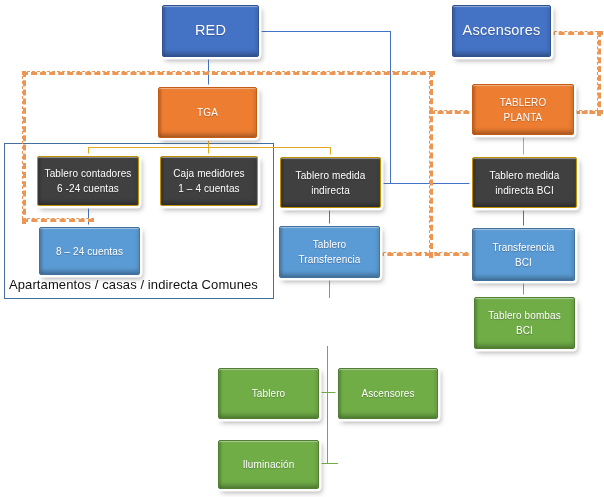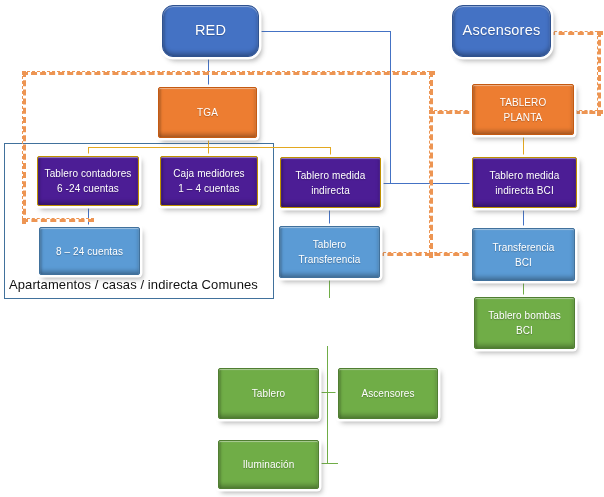--- a/index.html
+++ b/index.html
@@ -11,25 +11,25 @@
   .node{
     position:absolute;display:flex;flex-direction:column;align-items:center;justify-content:center;
     text-align:center;color:#fff;font-size:10px;line-height:1.5;letter-spacing:.1px;
     border-radius:2px;z-index:3;
     text-shadow:0 1px 1px rgba(0,0,0,.25);
     box-shadow:0 0 0 2.5px #ffffff, 3px 4px 5px rgba(90,90,90,.45),
                inset 0 1px 1px rgba(255,255,255,.45), inset 0 -3px 4px rgba(0,0,0,.28),
                inset 2px 0 2px rgba(0,0,0,.12);
   }
   .node .ln{display:block;white-space:nowrap;}
-  .big{font-size:14.5px;letter-spacing:.2px;border-radius:11px;}
+  .big{font-size:14.5px;letter-spacing:.2px;}
   .c-blue   {background:#4472C4;border:1px solid #2F528F;}
   .c-lblue  {background:#5B9BD5;border:1px solid #41719C;}
   .c-orange {background:#ED7D31;border:1px solid #C55A11;}
-  .c-yellow {background:#4c1d95;border:1px solid #BF9000;}
+  .c-yellow {background:#404040;border:1px solid #BF9000;}
   .c-green  {background:#70AD47;border:1px solid #507E32;}
   
   .hl,.vl{position:absolute;z-index:1;}
   .hl{height:0;border-top:1px solid;}
   .vl{width:0;border-left:1px solid;}
   .dash{border-style:dashed;}
   .ln-blue{border-color:#4472C4;}
   .ln-yellow{border-color:#E3A820;}
   .ln-green{border-color:#70AD47;}
   .ln-orange{border-color:#ED9553;}

